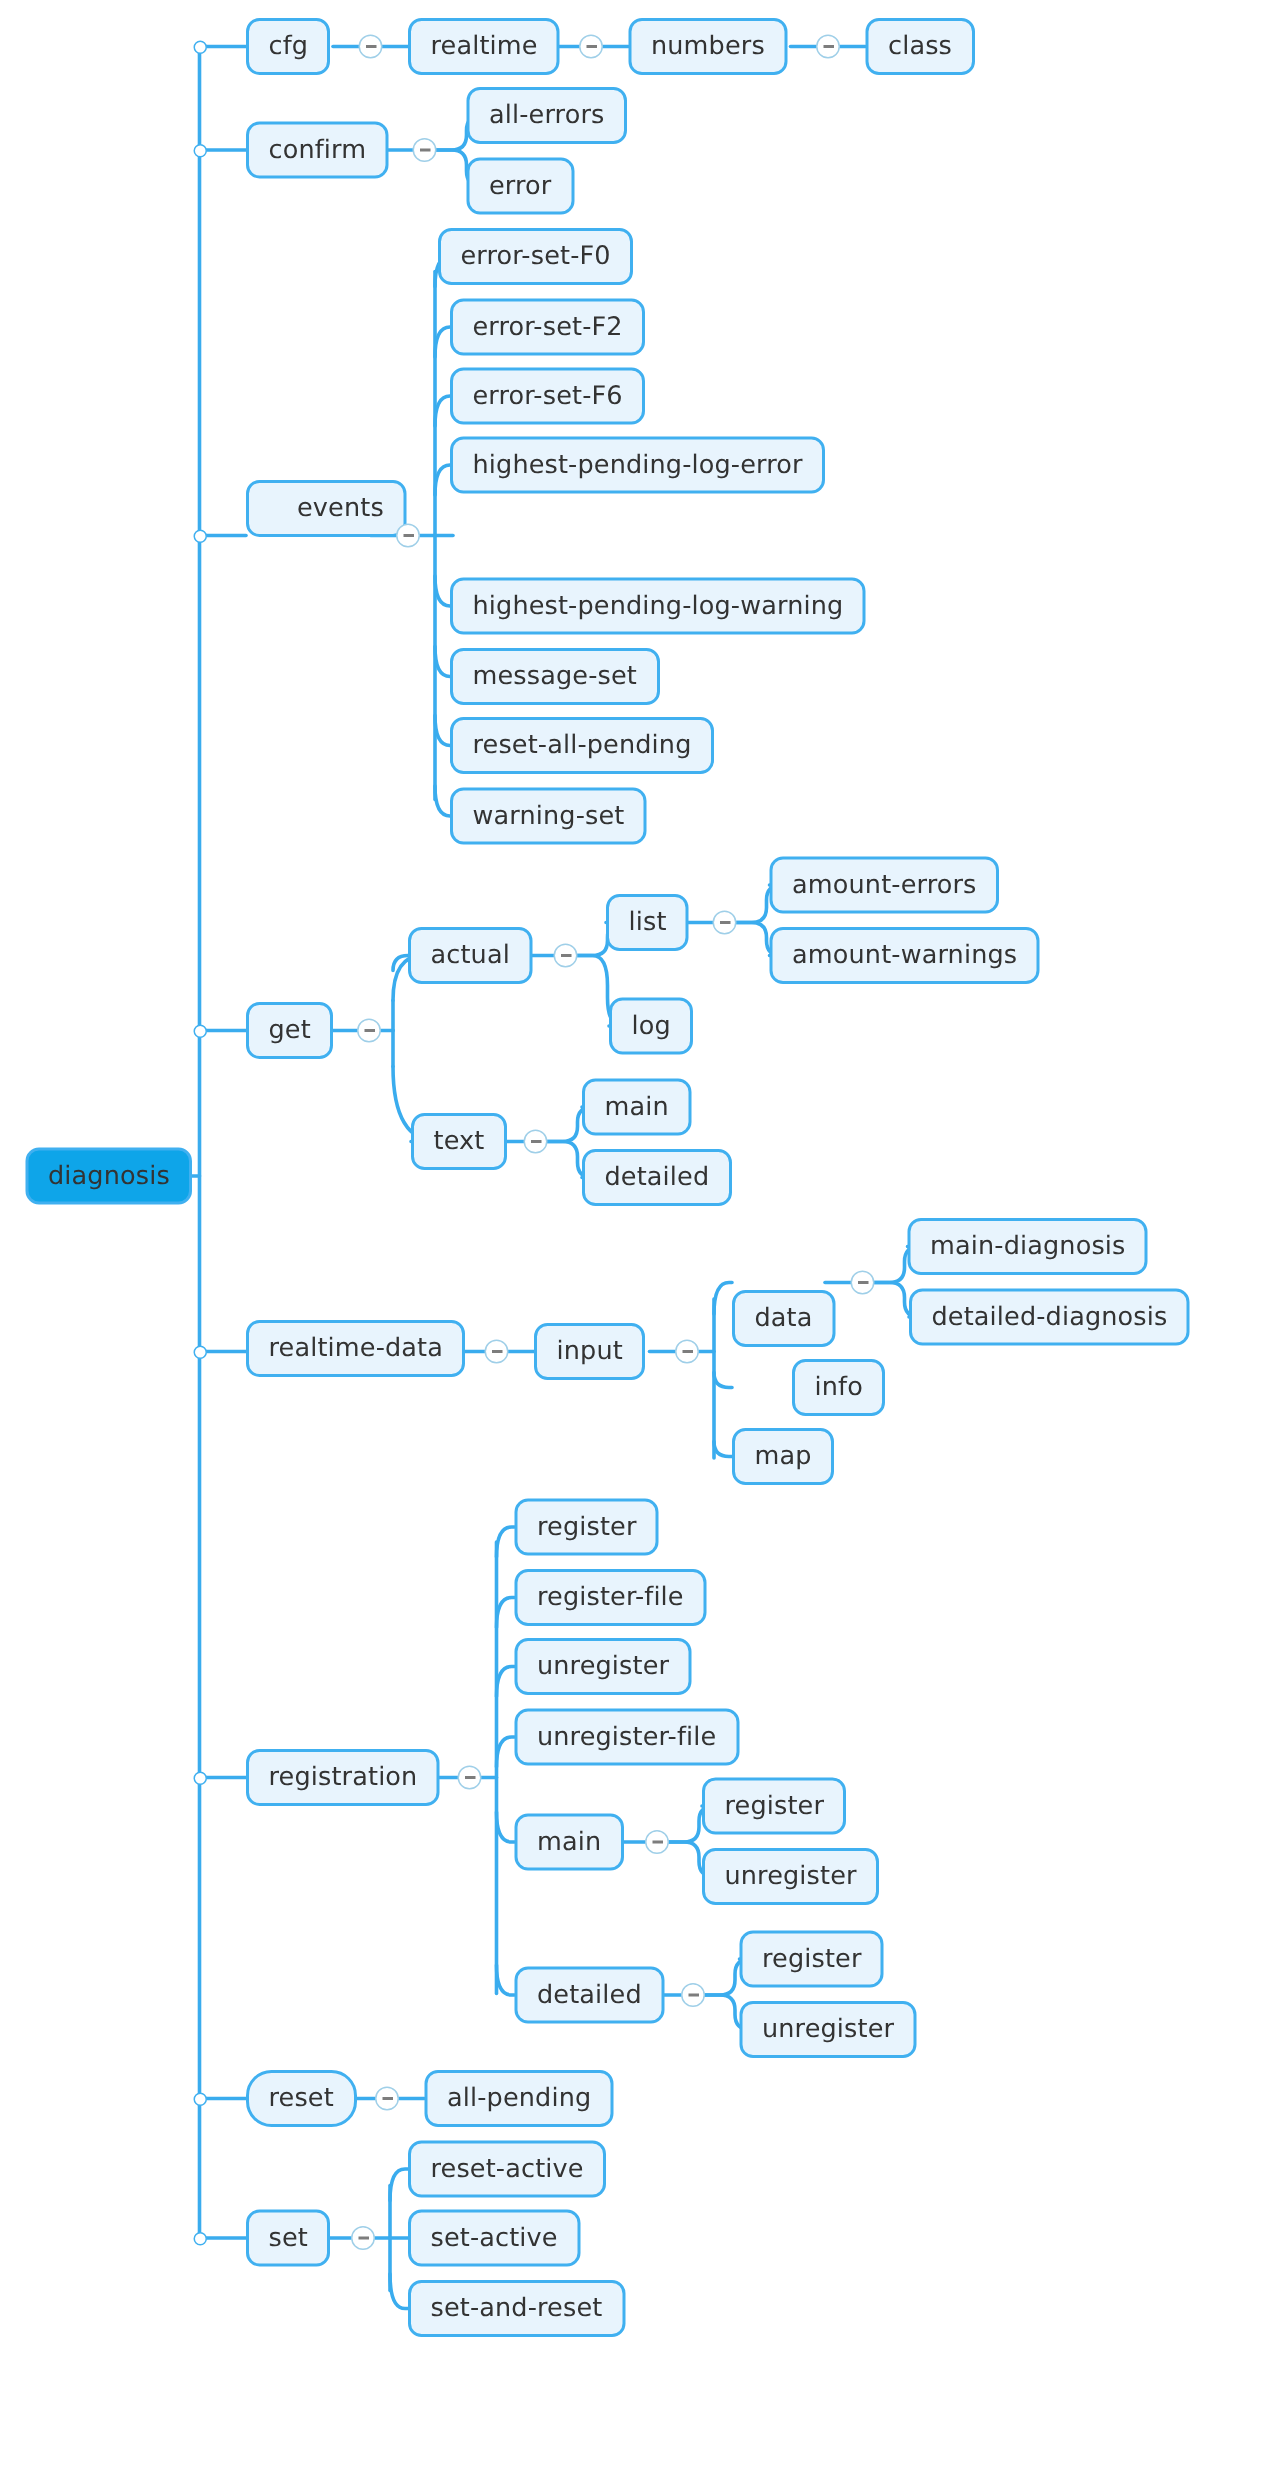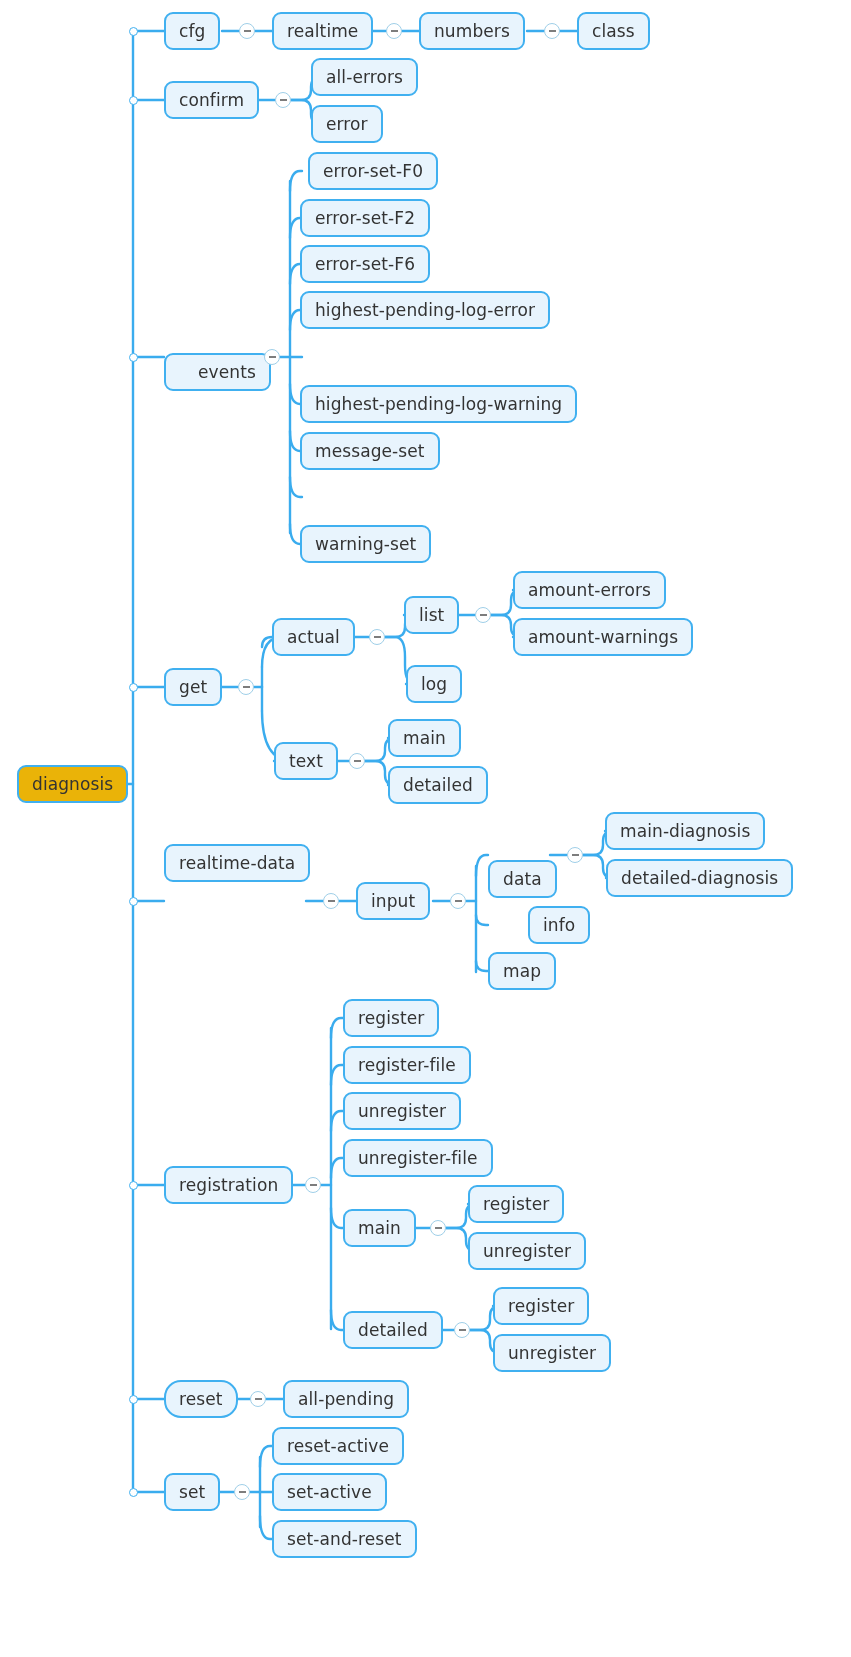--- a/index.html
+++ b/index.html
@@ -31,21 +31,21 @@
     border:2px solid #40b0f0;
     border-radius:9px;
     background:#e8f4fd;
     color:#333333;
     font-size:17px;
     line-height:1;
     white-space:nowrap;
     letter-spacing:0.1px;
   }
   .node.root{
-    background:#eab308;
+    background:#0ea5e9;
   }
   .toggle{
     position:absolute;
     width:16px;
     height:16px;
     box-sizing:border-box;
     border:1.5px solid #9fcfe8;
     border-radius:50%;
     background:#ffffff;
     display:flex;
@@ -220,45 +220,48 @@
   <div class="toggle" style="left:275px; top:92px;">
       <i></i>
     </div>
   <div class="node" style="left:311px; top:58px;">
     <span>all-errors</span>
   </div>
   <div class="node" style="left:311px; top:105px;">
     <span>error</span>
   </div>
 
-  <div class="node" style="left:164px; top:353px;padding-left:32px;">
+  <div class="node" style="left:164px; top:320px;padding-left:32px;">
     <span>events</span>
   </div>
   <div class="toggle" style="left:264px; top:349px;">
       <i></i>
     </div>
 
-  <div class="node" style="left:308px; top:152px;">
+  <div class="node" style="left:292px; top:152px;">
     <span>error-set-F0</span>
   </div>
   <div class="node" style="left:300px; top:199px;">
     <span>error-set-F2</span>
   </div>
   <div class="node" style="left:300px; top:245px;">
     <span>error-set-F6</span>
   </div>
   <div class="node" style="left:300px; top:291px;">
     <span>highest-pending-log-error</span>
   </div>
   <div class="node" style="left:300px; top:385px;">
     <span>highest-pending-log-warning</span>
   </div>
   <div class="node" style="left:300px; top:432px;">
     <span>message-set</span>
   </div>
+  <div class="node" style="left:300px; top:478px;">
+    <span>reset-all-pending</span>
+  </div>
   <div class="node" style="left:300px; top:525px;">
     <span>warning-set</span>
   </div>
 
   <div class="node" style="left:164px; top:668px;">
     <span>get</span>
   </div>
   <div class="toggle" style="left:238px; top:679px;">
       <i></i>
     </div>
@@ -291,21 +294,21 @@
   <div class="toggle" style="left:349px; top:753px;">
       <i></i>
     </div>
   <div class="node" style="left:388px; top:719px;">
     <span>main</span>
   </div>
   <div class="node" style="left:388px; top:766px;">
     <span>detailed</span>
   </div>
 
-  <div class="node" style="left:164px; top:844px;text-align:right;">
+  <div class="node" style="left:164px; top:880px;text-align:right;">
     <span>realtime-data</span>
   </div>
   <div class="toggle" style="left:323px; top:893px;">
       <i></i>
     </div>
   <div class="node" style="left:356px; top:882px;">
     <span>input</span>
   </div>
   <div class="toggle" style="left:450px; top:893px;">
       <i></i>

